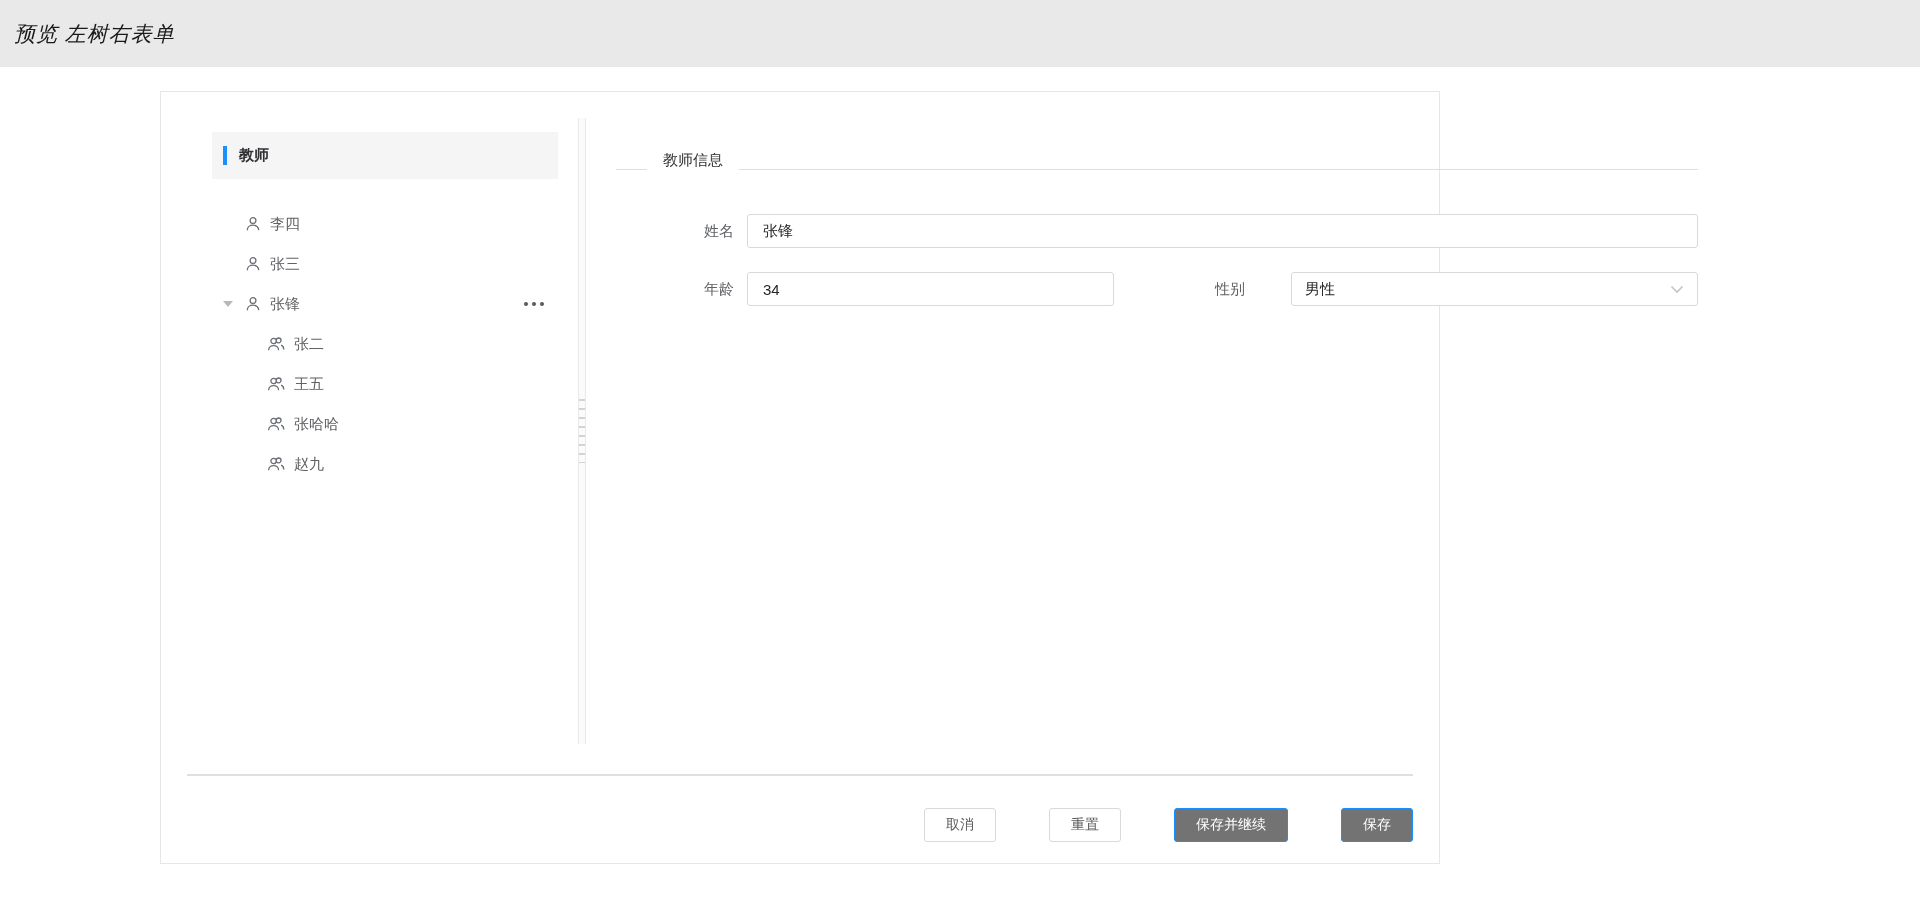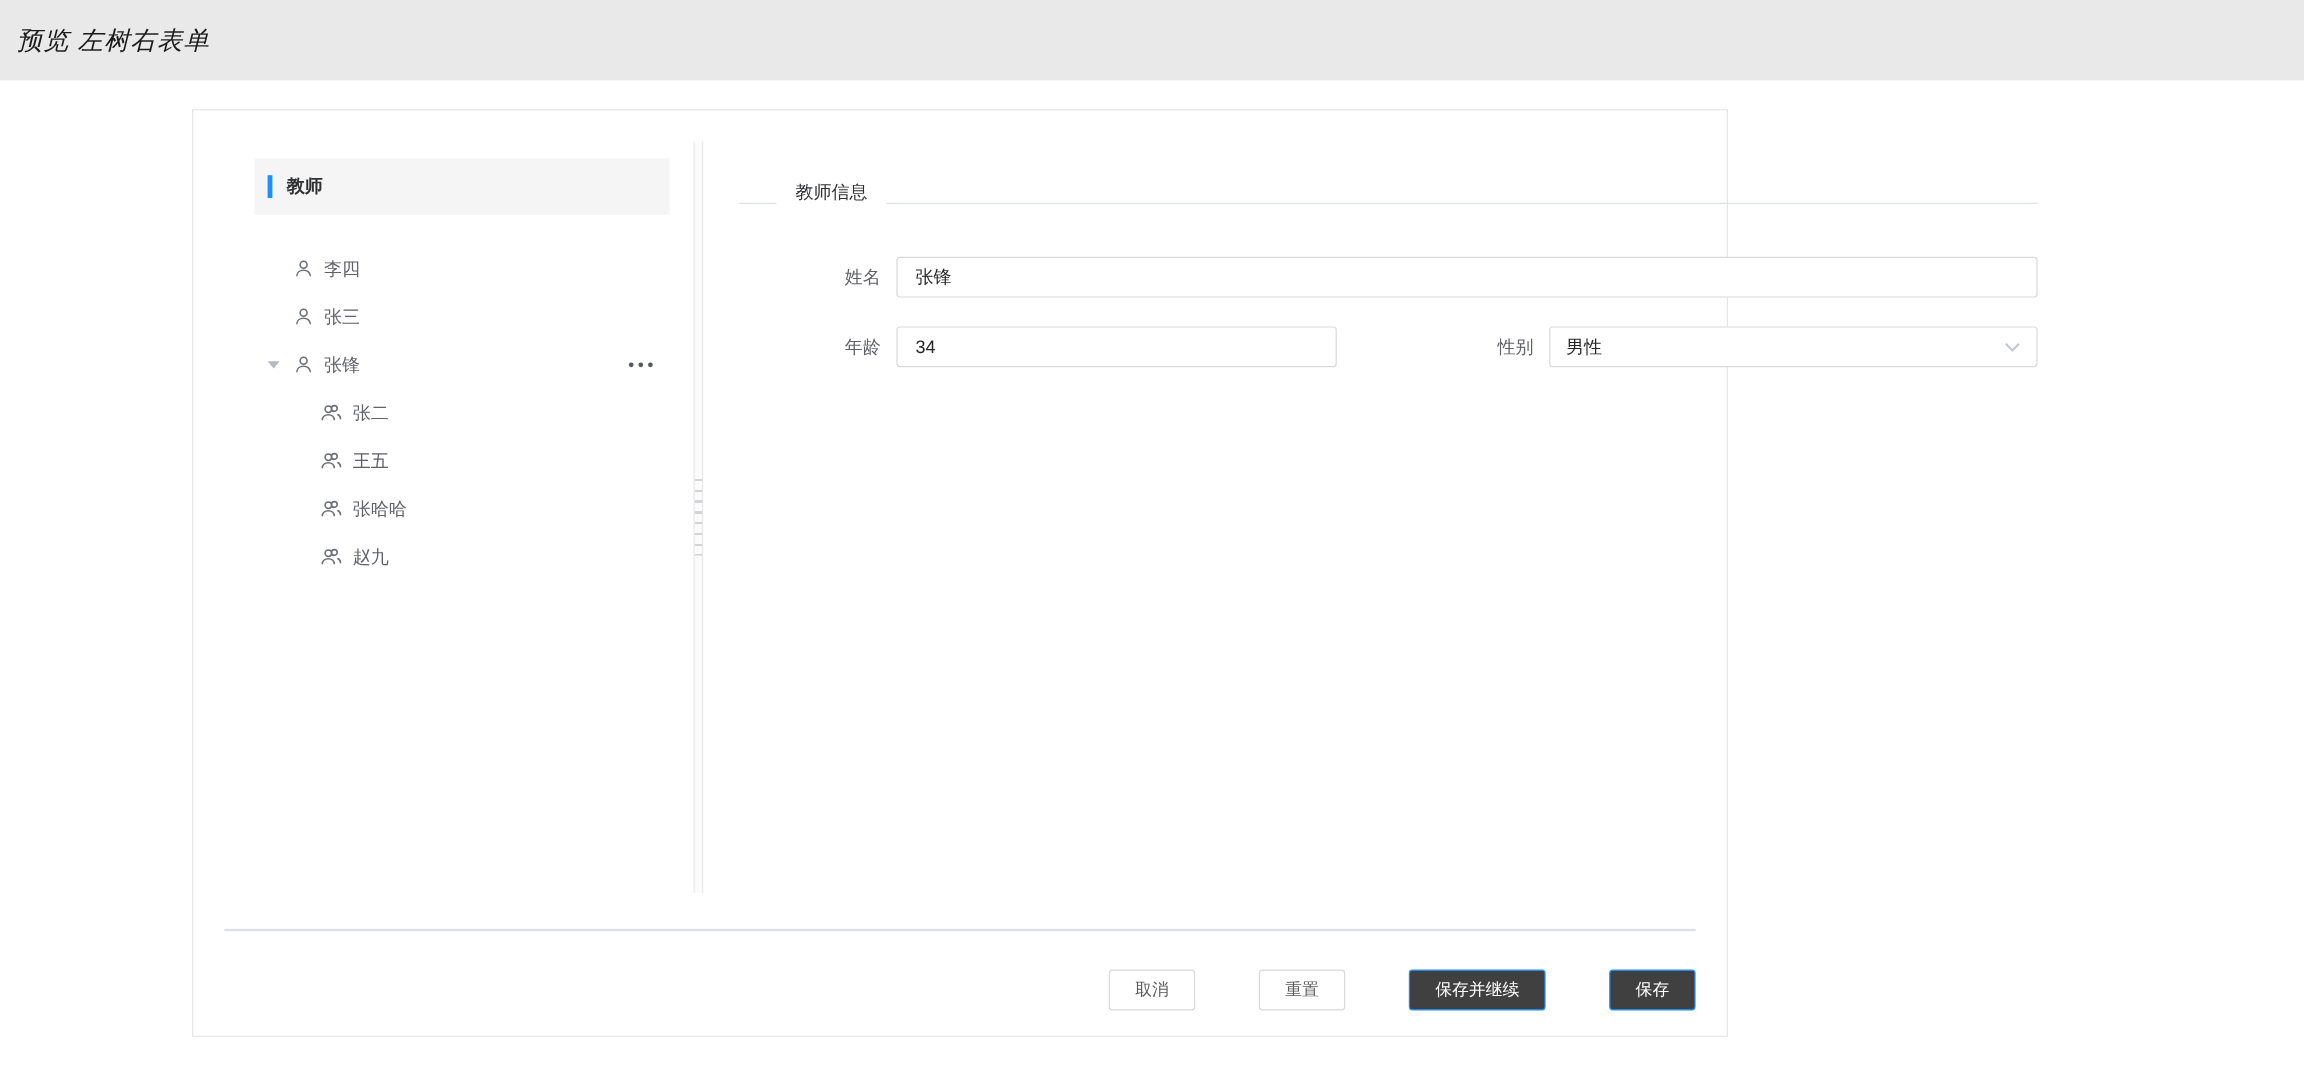--- a/index.html
+++ b/index.html
@@ -39,30 +39,30 @@
   .section-title { font-size:15px; color:#303133; margin:0 16px; white-space:nowrap; }
   .divider-line-long { flex:1; height:1px; background:#dcdfe6; }
 
   .form-row { display:flex; align-items:center; margin-top:44px; }
   .form-row.second { margin-top:24px; }
   .field-group { display:flex; align-items:center; }
   .field-label { width:118px; text-align:right; font-size:15px; color:#606266; margin-right:13px; flex:none; }
   .text-input { height:34px; border:1px solid #d9d9d9; border-radius:3px; padding:0 15px; font-size:15px; color:#262626; font-family:"Liberation Sans","DejaVu Sans",sans-serif; outline:none; background:#fff; }
   .input-name { width:951px; }
   .input-age { width:367px; }
-  .select-box { width:407px; height:34px; border:1px solid #d9d9d9; border-radius:3px; display:flex; align-items:center; padding:0 13px; cursor:pointer; background:#fff; }
+  .select-box { width:407px; height:34px; border:1px solid #d9d9d9; border-radius:3px; display:flex; align-items:center; padding:0 13px; cursor:pointer; background:#fff;margin-left:33px; }
   .select-value { font-size:15px; color:#262626; flex:1; }
   .group-gender { margin-left:auto; }
 
   
   .footer-line { margin:30px 26px 0 26px; border-top:2px solid #dde0e3; }
   .footer-buttons { display:flex; justify-content:flex-end; align-items:center; gap:12px; margin:32px 26px 0 0; }
   .btn { height:34px; padding:0 21px; font-size:14px; border-radius:3px; cursor:pointer; display:flex; align-items:center; justify-content:center; font-family:"Liberation Sans","DejaVu Sans",sans-serif;margin-left:41px; }
   .btn-plain { background:#fff; border:1px solid #d9d9d9; color:#595959; }
-  .btn-primary { background:#404040; border:1px solid #1890ff; color:#fff; }
+  .btn-primary { background:#737373; border:1px solid #1890ff; color:#fff; }
 </style>
 </head>
 <body>
 
 <div class="topbar">
   <div class="topbar-title">预览 左树右表单</div>
 </div>
 
 <div class="card">
   <div class="content-row">

